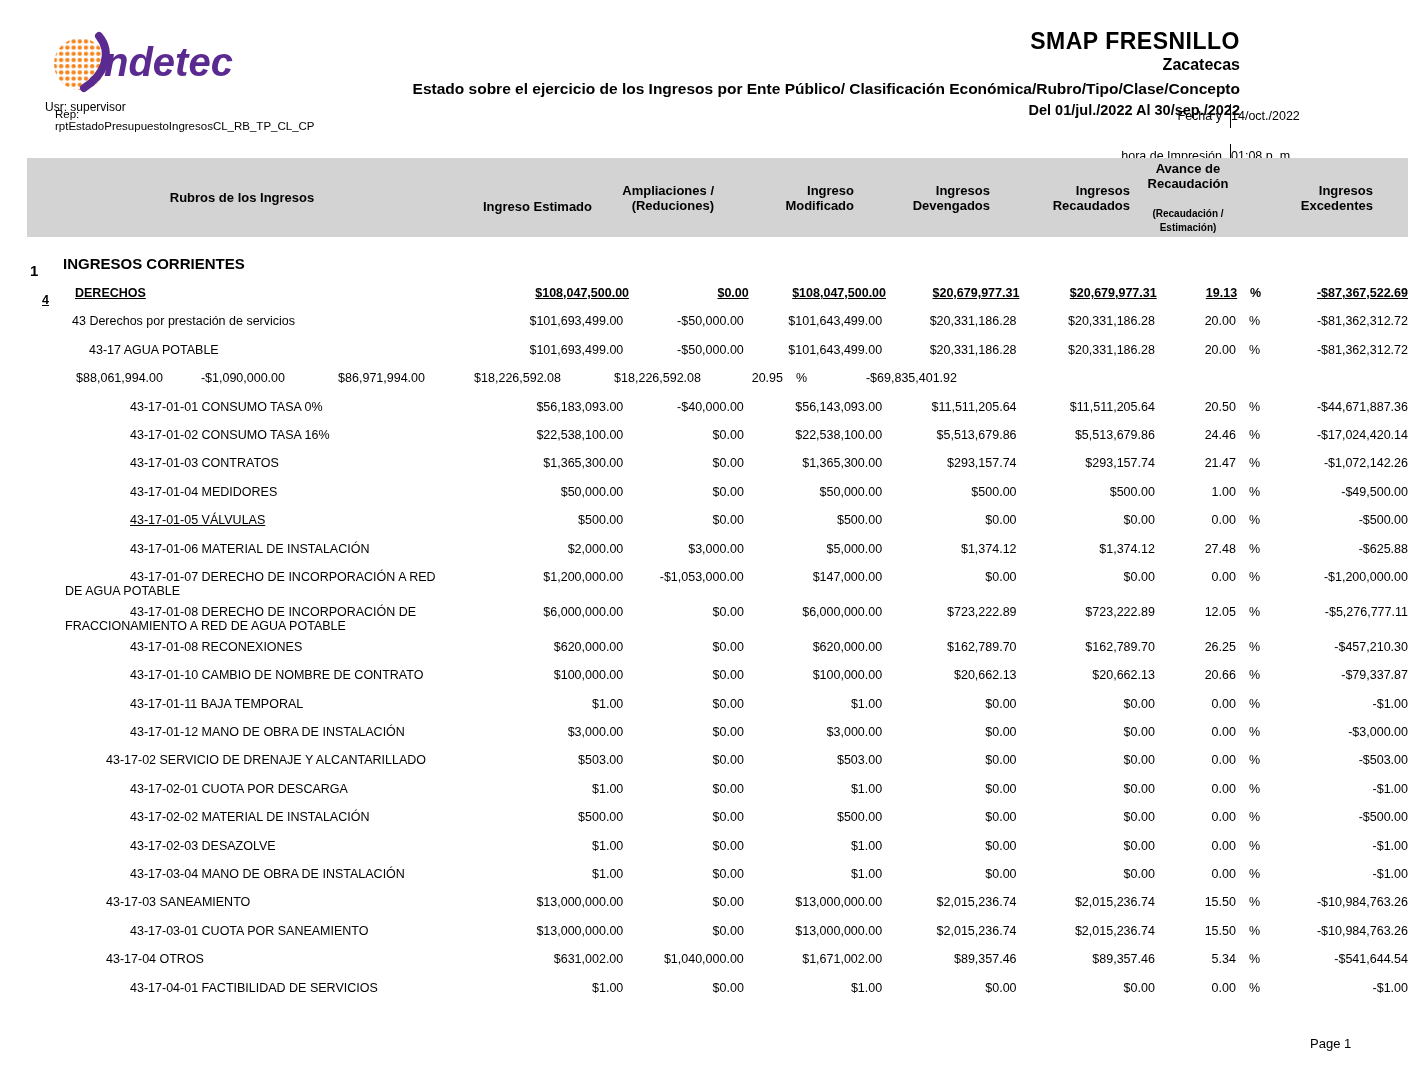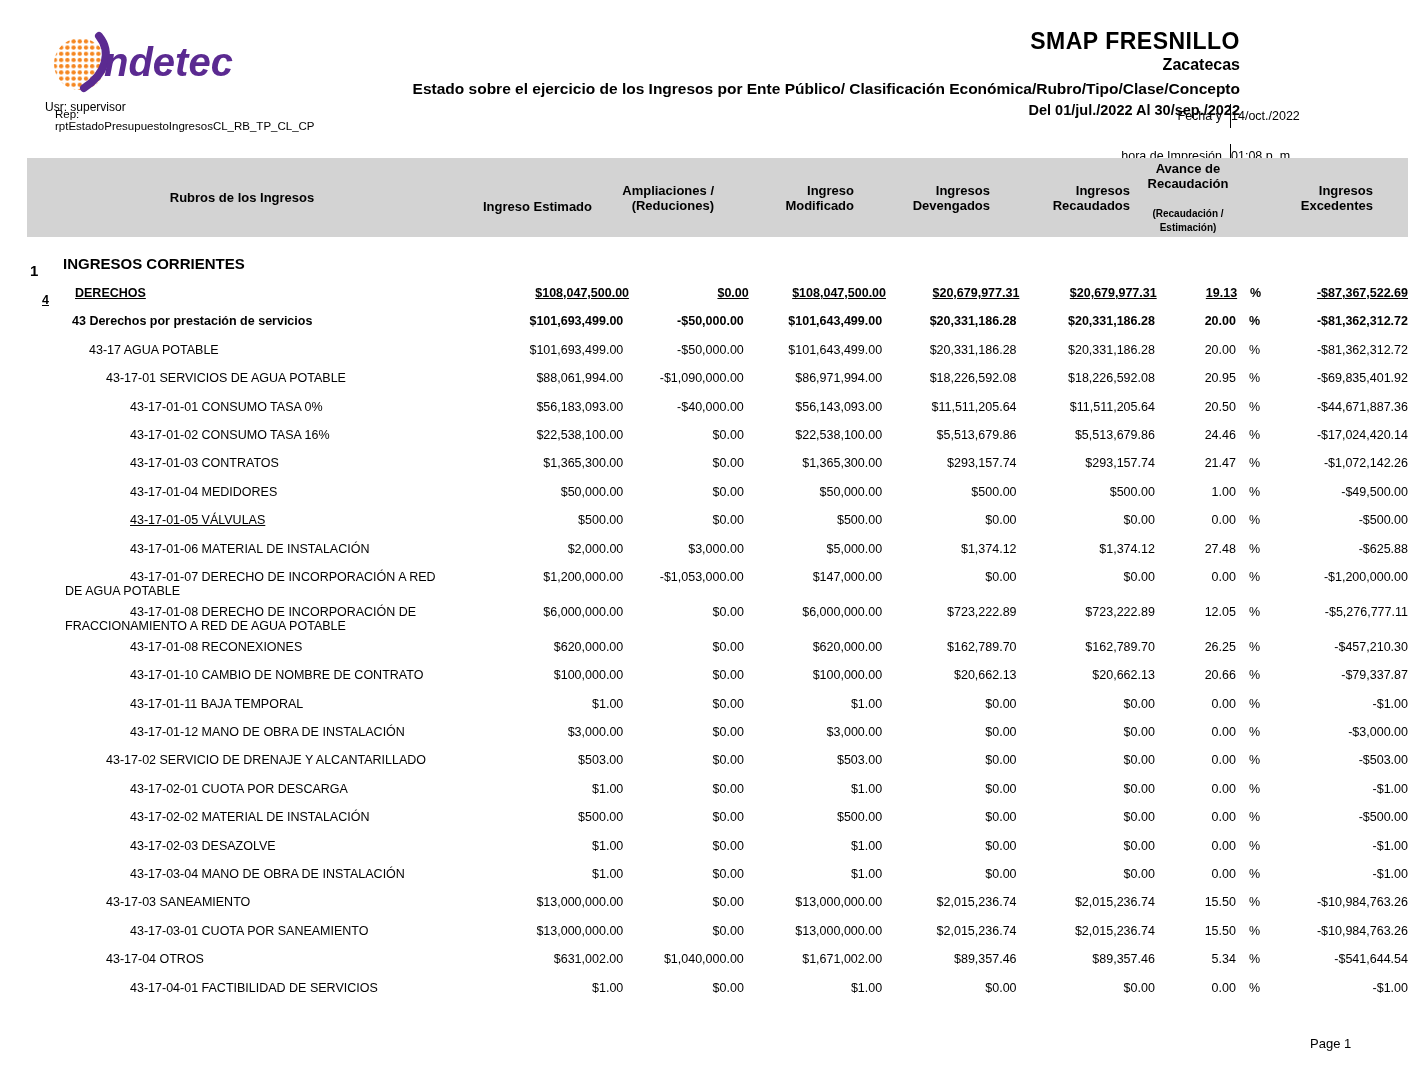--- a/index.html
+++ b/index.html
@@ -49,21 +49,21 @@
   .c-sgn{width:34px;text-align:left;padding-left:13px;}
   .c-exc{width:127px;text-align:right;}
   .row .num{position:absolute;left:2px;top:7px;font-weight:bold;}
   .row.section{font-size:15px;font-weight:bold;min-height:29px;}
   .row.section .c-lbl{padding-left:35px;}
   .row.section .num{left:2px;}
   .row.total{font-weight:bold;}
   .row.total .num{left:14px;text-decoration:underline;}
   .row.total .c-lbl{padding-left:47px;}
   .row.total .u{text-decoration:underline;}
-  .row.b1 {font-weight:bold;justify-content:space-between;}
+  .row.b1 {font-weight:normal;justify-content:space-between;}
   .lblpad{padding-left:37px;}
 
   .page-footer{left:1310px;top:1036px;font-size:13px;}
 
   svg text{font-family:"Liberation Sans",sans-serif;}
 </style>
 </head>
 <body>
 
 <div class="abs logo-wrap">
@@ -155,21 +155,20 @@
       <div class="c-est">$101,693,499.00</div>
       <div class="c-amp">-$50,000.00</div>
       <div class="c-mod">$101,643,499.00</div>
       <div class="c-dev">$20,331,186.28</div>
       <div class="c-rec">$20,331,186.28</div>
       <div class="c-pct">20.00</div>
       <div class="c-sgn">%</div>
       <div class="c-exc">-$81,362,312.72</div>
     </div>
     <div class="row">
-      <div class="c-lbl lblpad" style="text-indent: 41px;">43-17-01 SERVICIOS DE AGUA POTABLE</div>
       <div class="c-est">$88,061,994.00</div>
       <div class="c-amp">-$1,090,000.00</div>
       <div class="c-mod">$86,971,994.00</div>
       <div class="c-dev">$18,226,592.08</div>
       <div class="c-rec">$18,226,592.08</div>
       <div class="c-pct">20.95</div>
       <div class="c-sgn">%</div>
       <div class="c-exc">-$69,835,401.92</div>
     </div>
     <div class="row">

